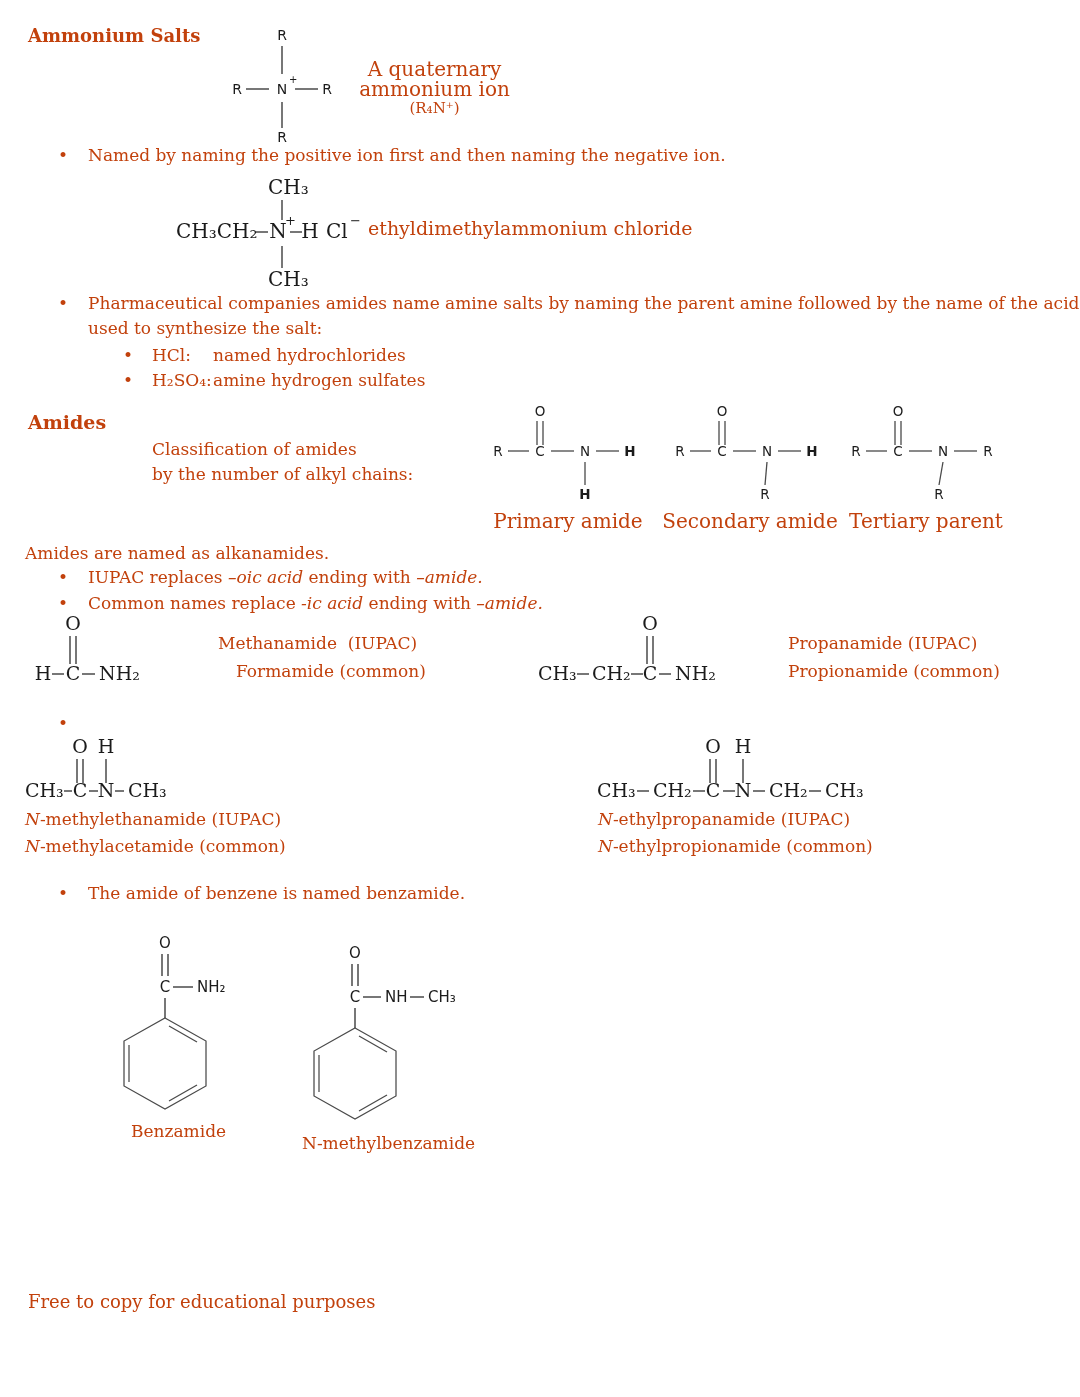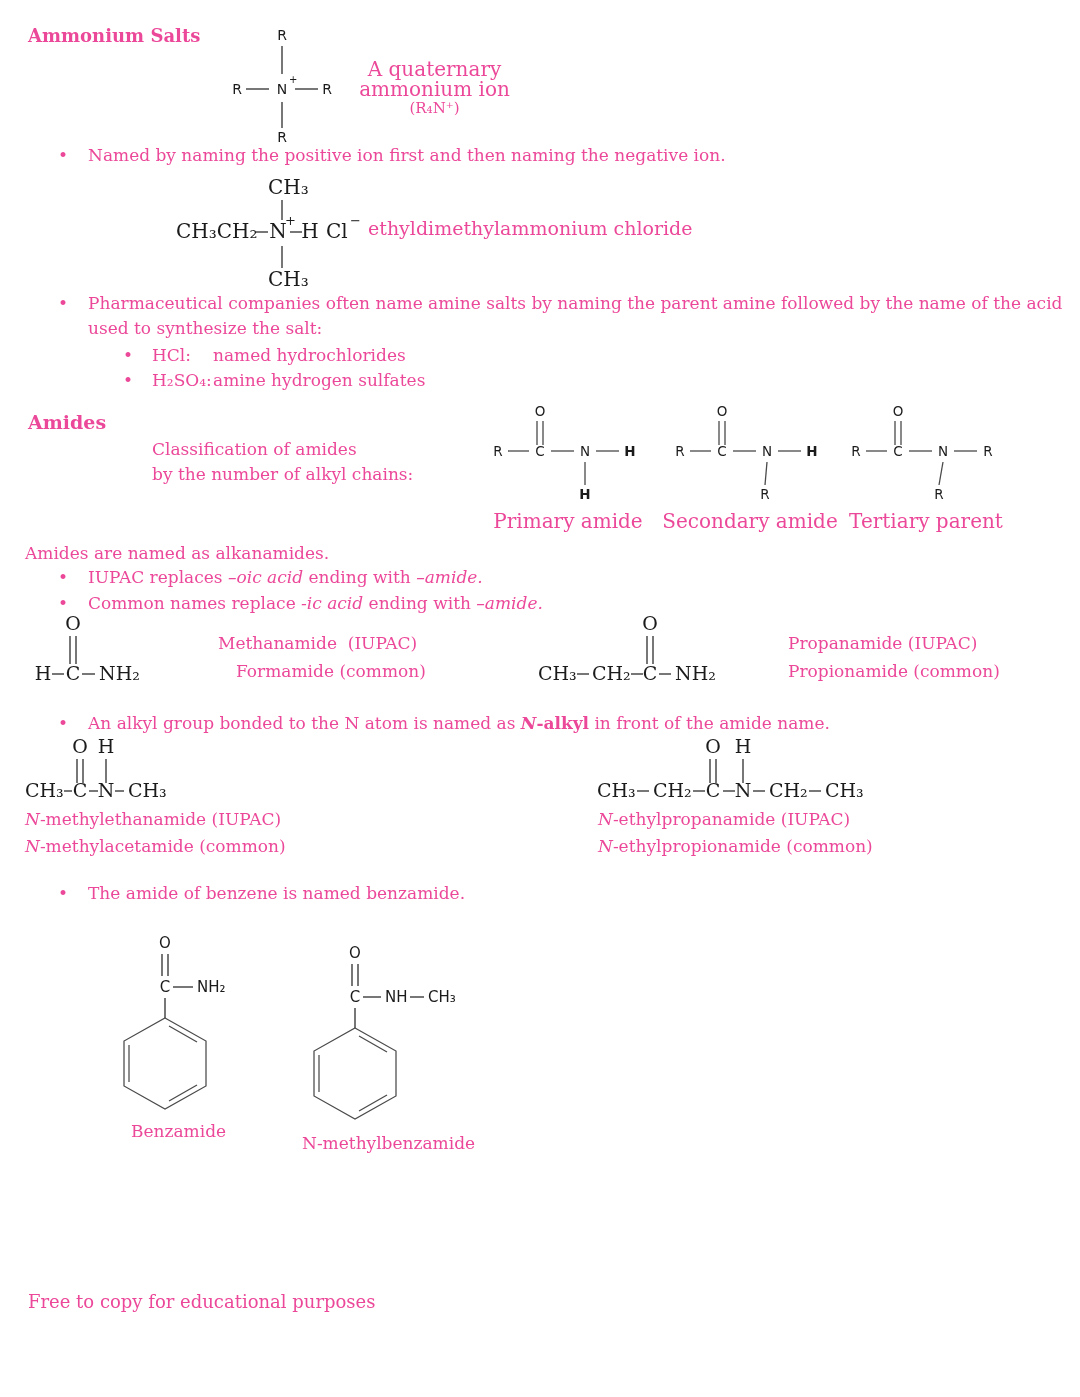--- a/index.html
+++ b/index.html
@@ -1,17 +1,17 @@
 <!DOCTYPE html>
 <html><head>
 <meta charset="utf-8">
 <style>
   html,body{margin:0;padding:0;background:#fff;}
   #page{position:relative;width:1080px;height:1397px;background:#ffffff;overflow:hidden;
-        font-family:"DejaVu Serif",serif;color:#ec4899;}
+        font-family:"DejaVu Serif",serif;color:#c2410c;}
   .t{position:absolute;white-space:pre;line-height:1.15;}
   .s13{font-size:18px}.s16{font-size:20px}.s17{font-size:17px}.s19{font-size:19px}.s20{font-size:15px}
   .hb{font-weight:bold;font-size:18px}
   .hb2{font-weight:bold;font-size:19px}
   .ctr{text-align:center}
   .i{font-style:italic}.b{font-weight:bold}.bi{font-weight:bold;font-style:italic}
   svg.st{position:absolute;overflow:visible;}
   svg.st text{font-family:"DejaVu Sans",sans-serif;fill:#1b1b1b;}
   svg.st text.ser{font-family:"DejaVu Serif",serif;}
   svg.st text.bold{font-weight:bold;}
@@ -60,21 +60,21 @@
     <text x="106" y="68" font-size="20" class="ser" text-anchor="middle">N</text>
     <text x="113" y="55" font-size="13" class="ser" fill="#3f9fd8">+</text>
     <text x="138" y="68" font-size="20" class="ser" text-anchor="middle">H</text>
     <text x="154" y="68" font-size="20" class="ser">Cl</text>
     <text x="178" y="55" font-size="13" class="ser" fill="#c4404e">−</text>
     <text x="96" y="116" font-size="20" class="ser">CH₃</text>
   </svg>
   <div class="t s19" style="left:368px;top:218px">ethyldimethylammonium chloride</div>
 
   <div class="t s17" style="left:58px;top:294px">•</div>
-  <div class="t s17" style="left:88px;top:294px">Pharmaceutical companies often name amine salts by naming the parent amine followed by the name of the acid</div>
+  <div class="t s17" style="left:88px;top:294px">Pharmaceutical companies amides name amine salts by naming the parent amine followed by the name of the acid</div>
   <div class="t s17" style="left:88px;top:319px">used to synthesize the salt:</div>
 
   <div class="t s17" style="left:123px;top:346px">•</div>
   <div class="t s17" style="left:152px;top:346px">HCl:</div>
   <div class="t s17" style="left:213px;top:346px">named hydrochlorides</div>
   <div class="t s17" style="left:123px;top:371px">•</div>
   <div class="t s17" style="left:152px;top:371px">H₂SO₄:</div>
   <div class="t s17" style="left:213px;top:371px">amine hydrogen sulfates</div>
 
   <div class="t hb2" style="left:28px;top:412px">Amides</div>
@@ -168,21 +168,20 @@
     <text x="120" y="18" font-size="19" class="ser" text-anchor="middle">O</text>
     <text x="8" y="68" font-size="19" class="ser">CH₃</text>
     <text x="62" y="68" font-size="19" class="ser">CH₂</text>
     <text x="120" y="68" font-size="19" class="ser" text-anchor="middle">C</text>
     <text x="145" y="68" font-size="19" class="ser">NH₂</text>
   </svg>
   <div class="t s17" style="left:788px;top:634px">Propanamide (IUPAC)</div>
   <div class="t s17" style="left:788px;top:662px">Propionamide (common)</div>
 
   <div class="t s17" style="left:58px;top:714px">•</div>
-  <div class="t s17" style="left:88px;top:714px"><span>An alkyl group bonded to the N atom is named as </span><span class="bi">N</span><span class="b">-alkyl</span><span> in front of the amide name.</span></div>
 
   <svg class="st" style="left:20px;top:735px" width="185" height="72">
     <g>
       <line x1="57" y1="24" x2="57" y2="48"></line>
         <line x1="63" y1="24" x2="63" y2="48"></line>
       <line x1="86" y1="24" x2="86" y2="48"></line>
       <line x1="44" y1="56" x2="52" y2="56"></line>
         <line x1="69" y1="56" x2="78" y2="56"></line>
       <line x1="95" y1="56" x2="104" y2="56"></line>
     </g>

